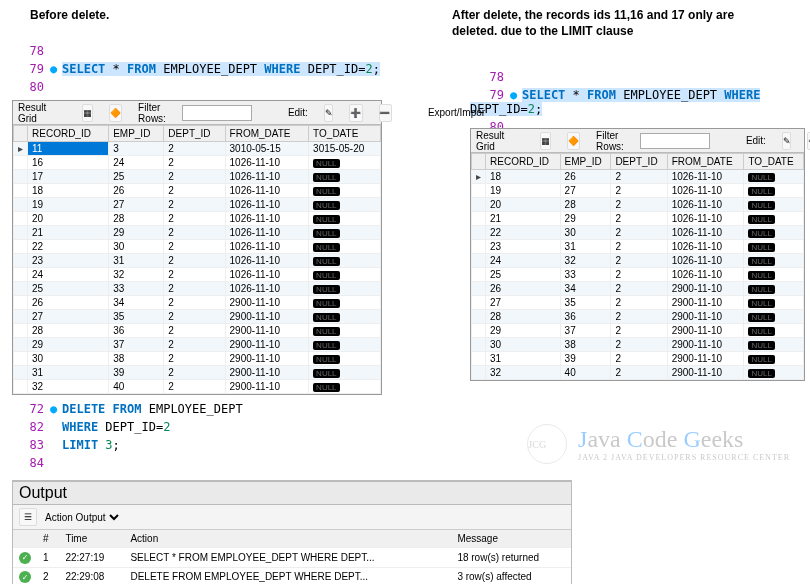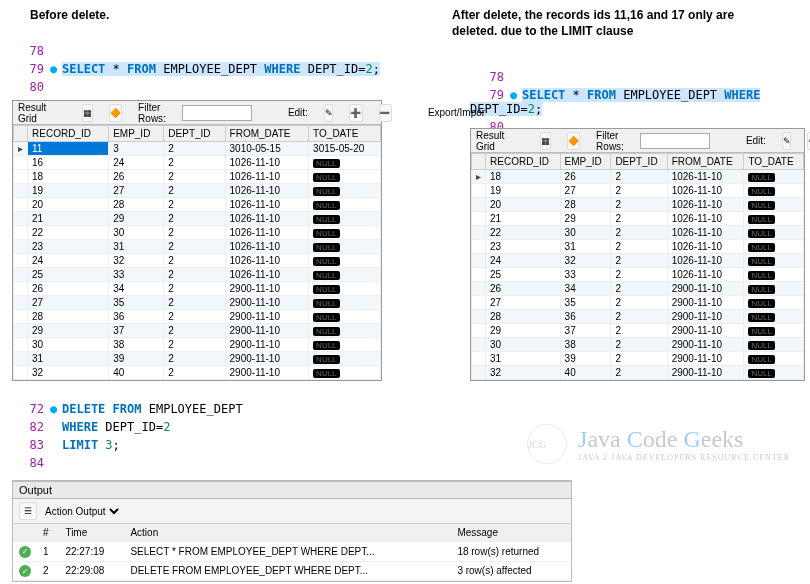--- a/index.html
+++ b/index.html
@@ -18,21 +18,21 @@
 .sep { width: 1px; height: 16px; background: #bbb; margin: 0 2px; }
 .icon-btn { width: 18px; height: 18px; border: 1px solid #ddd; background: #f8f8f8; display: inline-flex; align-items: center; justify-content: center; border-radius: 2px; font-size: 9px; cursor: pointer; }
 .table-wrap { overflow: auto; }
 table { border-collapse: collapse; width: 100%; font-size: 10px; }
 th { background: #f0f0f0; border: 1px solid #ccc; padding: 2px 4px; text-align: left; font-weight: normal; color: #000; }
 td { border: 1px solid #eee; padding: 1px 4px; }
 .row-even { background: #f2f7fb; }
 .row-sel td:nth-child(2) { background: #0078d7; color: #fff; }
 .pointer-cell { width: 14px; text-align: center; color: #444; }
 .null-tag { background: #000000; color: #666; font-size: 8px; padding: 0 3px; border-radius: 2px; }
-.output-bar { background: #eaeaea; border-top: 1px solid #bbb; border-bottom: 1px solid #bbb; padding: 2px 6px; font-size: 11px; }
+.output-bar { background: #eaeaea; border-top: 1px solid #bbb; border-bottom: 1px solid #bbb; padding: 2px 6px; font-size: 16px; }
 .output-toolbar { background: #f4f4f4; border-bottom: 1px solid #ccc; padding: 3px 6px; display: flex; align-items: center; gap: 4px; }
 .output-toolbar select { font-size: 10px; border: none; background: transparent; }
 .output-table td, .output-table th { border: none; border-bottom: 1px solid #eee; padding: 3px 6px; font-size: 10px; }
 .check { color: #fff; background: #4caf50; border-radius: 50%; width: 12px; height: 12px; display: inline-flex; align-items: center; justify-content: center; font-size: 8px; }
 .watermark { position: absolute; right: 20px; bottom: 120px; opacity: 0.45; font-family: Georgia, serif; color: #888; text-align: left; }
 .watermark .big { font-size: 24px; }
 .watermark .big b { color: #1e90ff; font-weight: normal; }
 .watermark .small { font-size: 8px; letter-spacing: 1px; }
 .wm-circle { display: inline-block; width: 40px; height: 40px; border: 1px solid #ccc; border-radius: 50%; line-height: 40px; font-size: 10px; color: #aaa; vertical-align: middle; margin-right: 8px; position: relative; }
 </style>
@@ -89,20 +89,28 @@
             <td>11</td>
             <td>3</td>
             <td>2</td>
             <td>3010-05-15</td>
             <td>3015-05-20</td>
           </tr>
           <tr>
             <td class="pointer-cell"></td>
             <td>16</td>
             <td>24</td>
+            <td>2</td>
+            <td>1026-11-10</td>
+            <td><span class="null-tag">NULL</span></td>
+          </tr>
+          <tr class="row-even">
+            <td class="pointer-cell"></td>
+            <td>17</td>
+            <td>25</td>
             <td>2</td>
             <td>1026-11-10</td>
             <td><span class="null-tag">NULL</span></td>
           </tr>
           <tr>
             <td class="pointer-cell"></td>
             <td>18</td>
             <td>26</td>
             <td>2</td>
             <td>1026-11-10</td>

